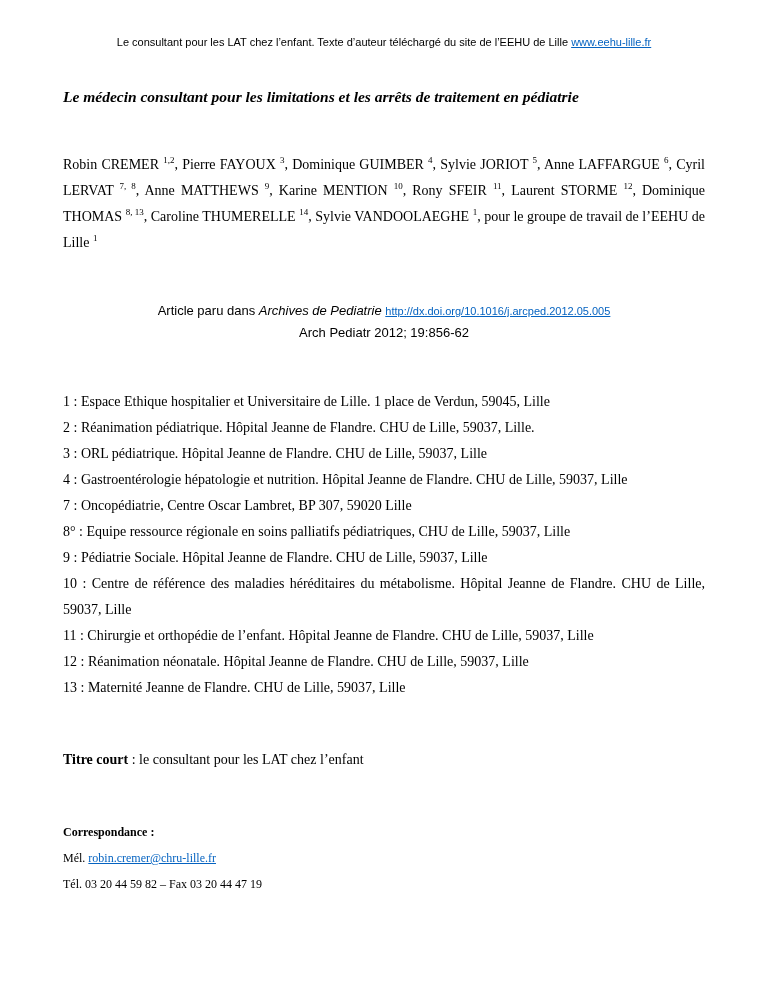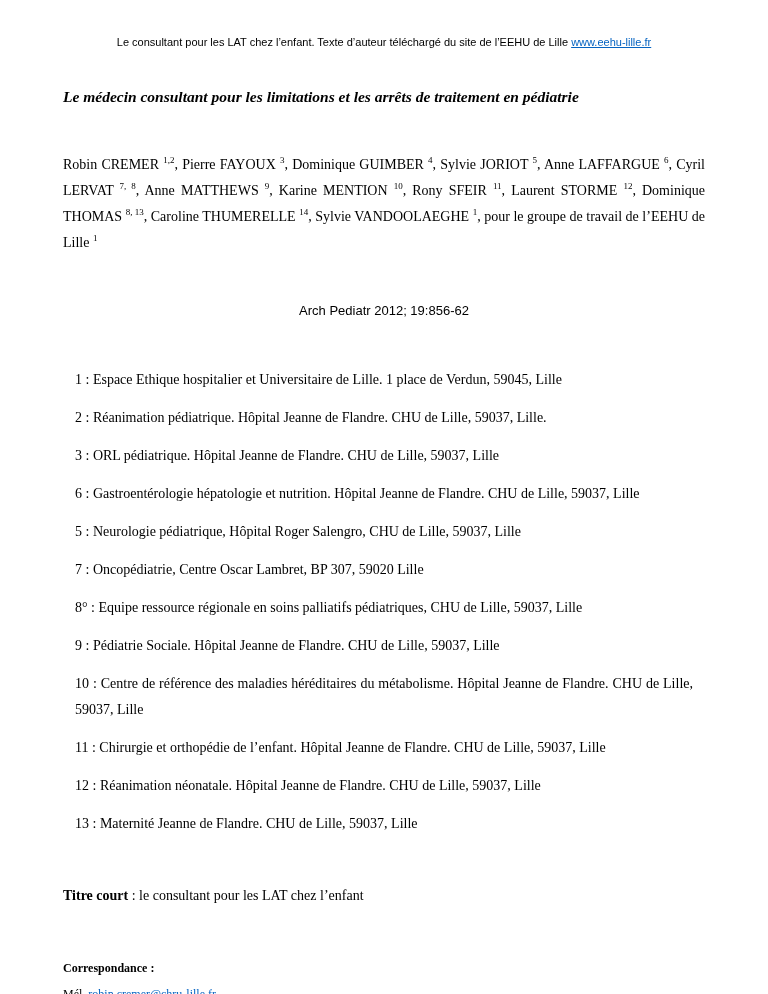--- a/index.html
+++ b/index.html
@@ -59,21 +59,21 @@
   .article-ref .journal {
     font-style: italic;
   }
   .article-ref .doi-link {
     font-size: 11px;
   }
   .affiliations {
     margin: 0 0 46px 0;
   }
   .affiliations p {
-    margin: 12px;
+    margin: 0;
     font-size: 14px;
     line-height: 26px;
     text-align: justify;
   }
   .short-title {
     font-size: 14px;
     line-height: 26px;
     margin: 0 0 46px 0;
   }
   .correspondence p {
@@ -96,29 +96,33 @@
   <div class="running-header">
     <span>Le consultant pour les LAT chez l’enfant. Texte d’auteur téléchargé du site de l’EEHU de Lille</span>
     <a class="link">www.eehu-lille.fr</a>
   </div>
 
   <h1 class="article-title">Le médecin consultant pour les limitations et les arrêts de traitement en pédiatrie</h1>
 
   <p class="authors"><span>Robin CREMER </span><sup>1,2</sup><span>, Pierre FAYOUX </span><sup>3</sup><span>, Dominique GUIMBER </span><sup>4</sup><span>, Sylvie JORIOT </span><sup>5</sup><span>, Anne LAFFARGUE </span><sup>6</sup><span>, Cyril LERVAT </span><sup>7, 8</sup><span>, Anne MATTHEWS </span><sup>9</sup><span>, Karine MENTION </span><sup>10</sup><span>, Rony SFEIR </span><sup>11</sup><span>, Laurent STORME </span><sup>12</sup><span>, Dominique THOMAS </span><sup>8, 13</sup><span>, Caroline THUMERELLE </span><sup>14</sup><span>, Sylvie VANDOOLAEGHE </span><sup>1</sup><span>, pour le groupe de travail de l’EEHU de Lille </span><sup>1</sup></p>
 
   <div class="article-ref">
+    <div>
+      <span>Article paru dans</span>
+      <span class="journal">Archives de Pediatrie</span>
+      <a class="link doi-link">http://dx.doi.org/10.1016/j.arcped.2012.05.005</a>
+    </div>
     <div>Arch Pediatr 2012; 19:856-62</div>
   </div>
 
   <div class="affiliations">
       <p>1 : Espace Ethique hospitalier et Universitaire de Lille. 1 place de Verdun, 59045, Lille</p>
       <p>2 : Réanimation pédiatrique. Hôpital Jeanne de Flandre. CHU de Lille, 59037, Lille.</p>
       <p>3 : ORL pédiatrique. Hôpital Jeanne de Flandre. CHU de Lille, 59037, Lille</p>
-      <p>6 : Gastroentérologie hépatologie et nutrition. Hôpital Jeanne de Flandre. CHU de Lille, 59037, Lille</p>
-      <p>5 : Neurologie pédiatrique, Hôpital Roger Salengro, CHU de Lille, 59037, Lille</p>
+      <p>4 : Gastroentérologie hépatologie et nutrition. Hôpital Jeanne de Flandre. CHU de Lille, 59037, Lille</p>
       <p>7 : Oncopédiatrie, Centre Oscar Lambret, BP 307, 59020 Lille</p>
       <p>8° : Equipe ressource régionale en soins palliatifs pédiatriques, CHU de Lille, 59037, Lille</p>
       <p>9 : Pédiatrie Sociale. Hôpital Jeanne de Flandre. CHU de Lille, 59037, Lille</p>
       <p>10 : Centre de référence des maladies héréditaires du métabolisme. Hôpital Jeanne de Flandre. CHU de Lille, 59037, Lille</p>
       <p>11 : Chirurgie et orthopédie de l’enfant. Hôpital Jeanne de Flandre. CHU de Lille, 59037, Lille</p>
       <p>12 : Réanimation néonatale. Hôpital Jeanne de Flandre. CHU de Lille, 59037, Lille</p>
       <p>13 : Maternité Jeanne de Flandre. CHU de Lille, 59037, Lille</p>
     </div>
 
   <p class="short-title">

